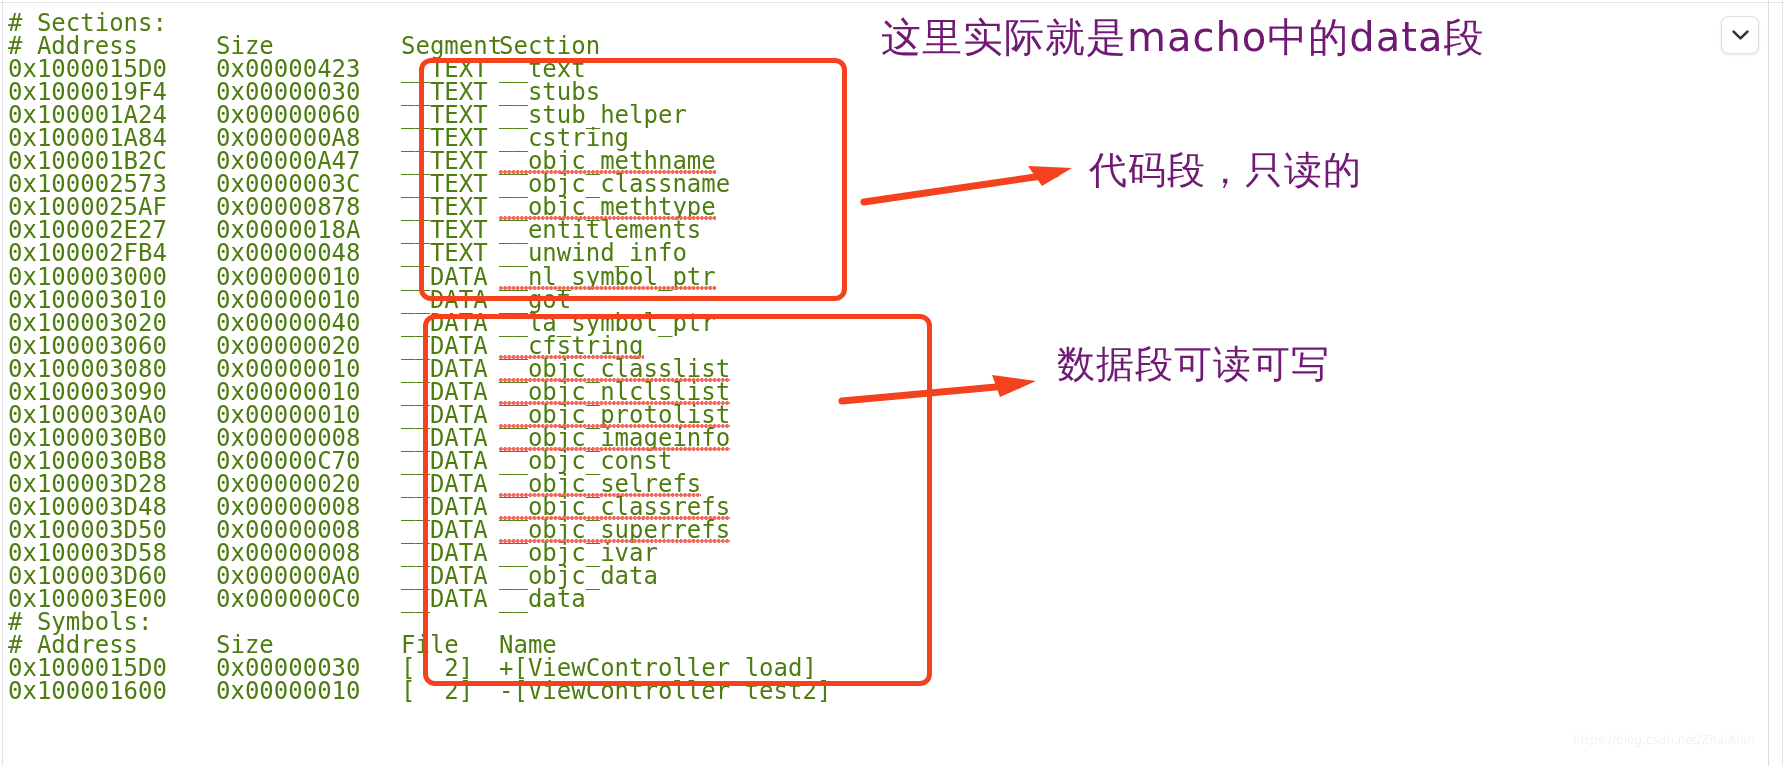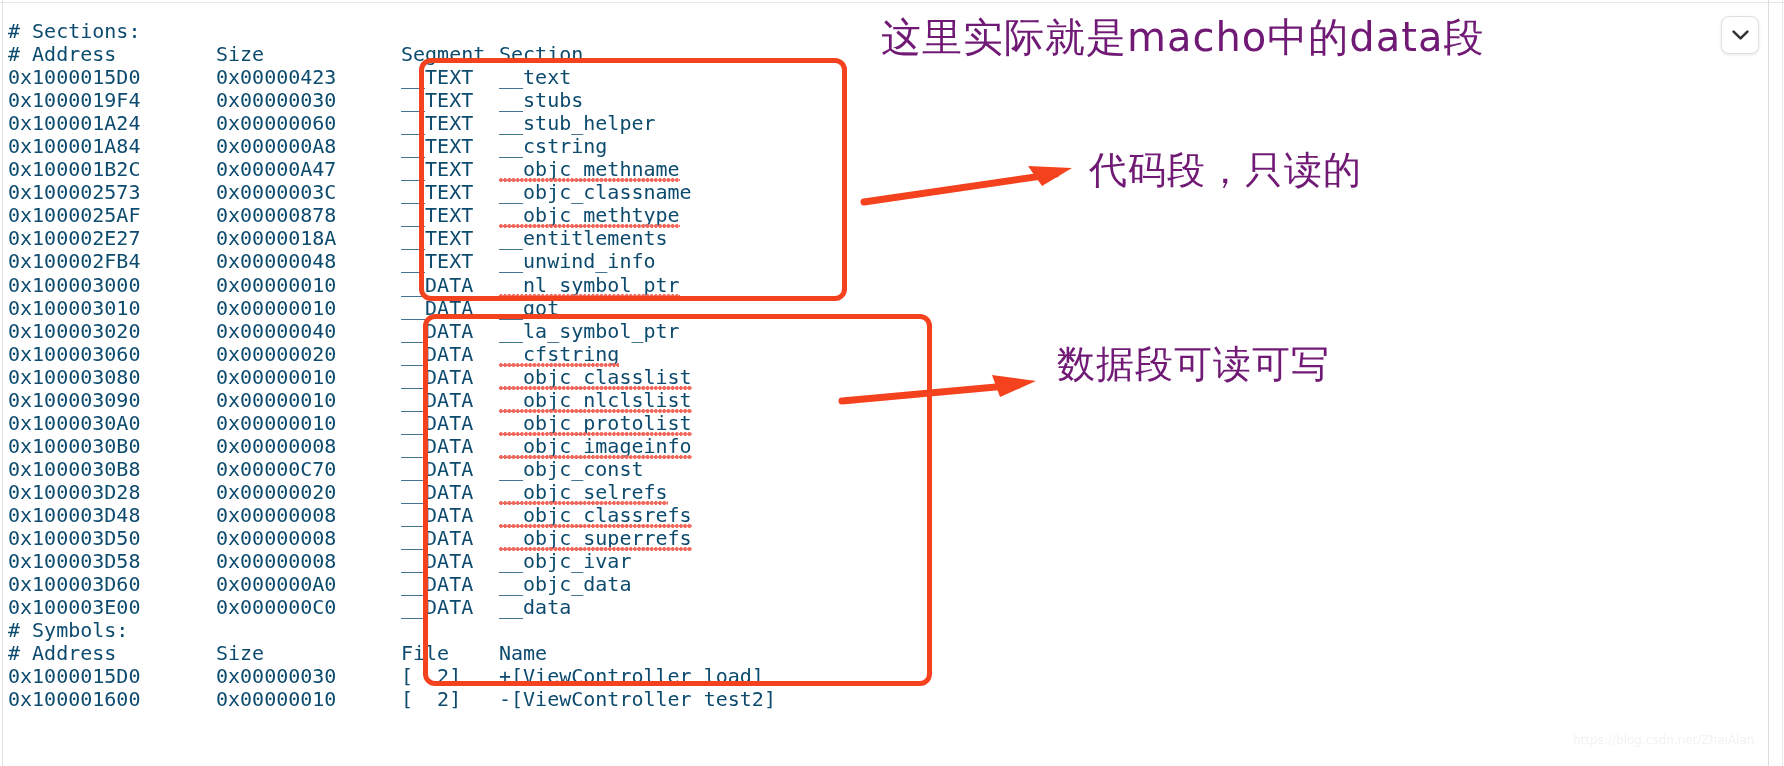--- a/index.html
+++ b/index.html
@@ -31,25 +31,25 @@
   }
   .edge-top {
     position: absolute; left: 0; top: 2px; width: 1784px; height: 1px;
     background: #e6e6e6;
   }
 
   
   .code {
     position: absolute;
     left: 8px;
-    top: 20px;
+    top: 12px;
     font-family: "DejaVu Sans Mono", "Liberation Mono", monospace;
-    font-size: 20px;
+    font-size: 24px;
     line-height: 23.05px;
-    color: #0c4a6e;
+    color: #4d7c0f;
     white-space: pre;
     letter-spacing: 0px;
   }
   .code .row { height: 23.05px; display: block; }
   .col-addr  { display: inline-block; width: 208px; }
   .col-size  { display: inline-block; width: 185px; }
   .col-seg   { display: inline-block; width: 98px; }
   .col-sect  { display: inline-block; position: relative; }
   .sp        { position: relative; }
 

